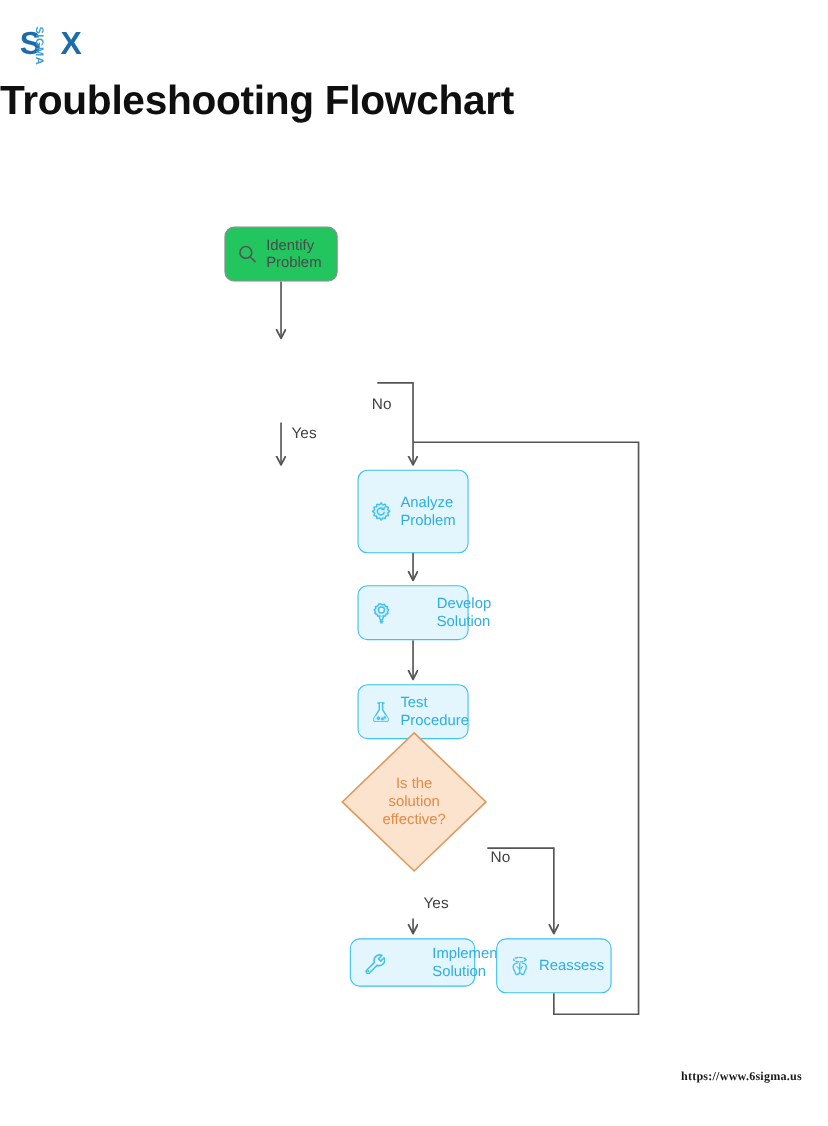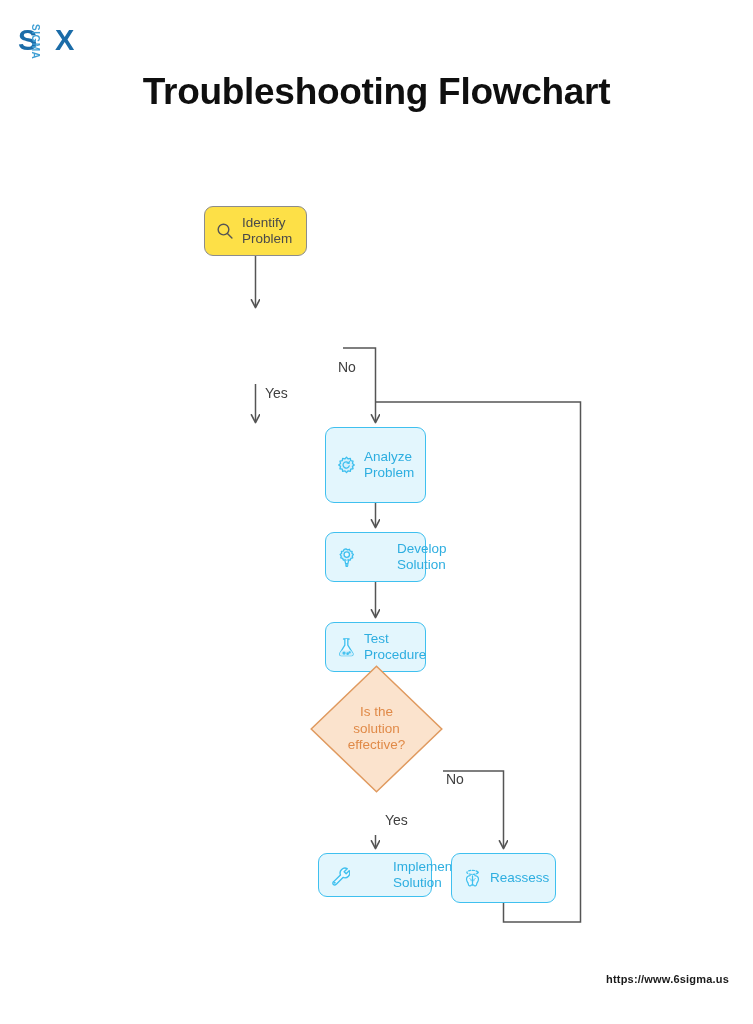--- a/index.html
+++ b/index.html
@@ -49,21 +49,20 @@
     transform-origin: left top;
     white-space: nowrap;
   }
 
   
   #page-title {
     position: absolute;
     left: 0;
     top: 70px;
     width: 753px;
-    text-align: center;
     font-family: "Liberation Sans", sans-serif;
     font-weight: bold;
     font-size: 37px;
     line-height: 44px;
     color: #0f0f0f;
     letter-spacing: -0.3px;
   }
 
   
   #flow {
@@ -101,21 +100,21 @@
     flex: 1 1 auto;
     font-family: "Liberation Sans", sans-serif;
     font-size: 13.5px;
     line-height: 16.5px;
     text-align: left;
     padding-right: 8px;
     white-space: pre-line;
   }
 
   .node.start {
-    background: #fde047;
+    background: #22c55e;
     border: 1.3px solid #8c8c8c;
   }
   .node.start .nlabel { color: #4a4a4a; }
 
   .node.process {
     background: #e3f6fd;
     border: 1.7px solid #3fc0ef;
   }
   .node.process .nlabel { color: #2eaee0; }
 
@@ -156,21 +155,21 @@
     color: #3f3f3f;
     z-index: 4;
     white-space: nowrap;
   }
 
   
   #footer-url {
     position: absolute;
     right: 24px;
     bottom: 38px;
-    font-family: Liberation Sans, sans-serif;
+    font-family: Liberation Serif, serif;
     font-weight: bold;
     font-size: 11px;
     line-height: 14px;
     color: #1a1a1a;
     letter-spacing: 0.2px;
     text-align: center;
   }
 </style>
 </head>
 <body>

